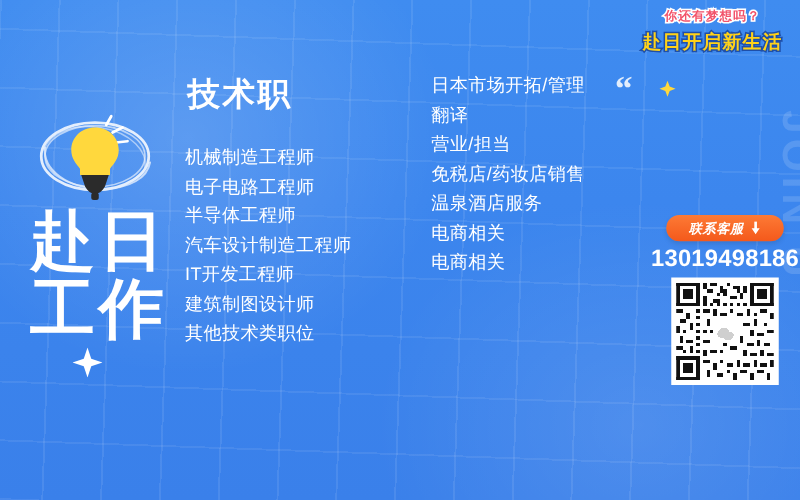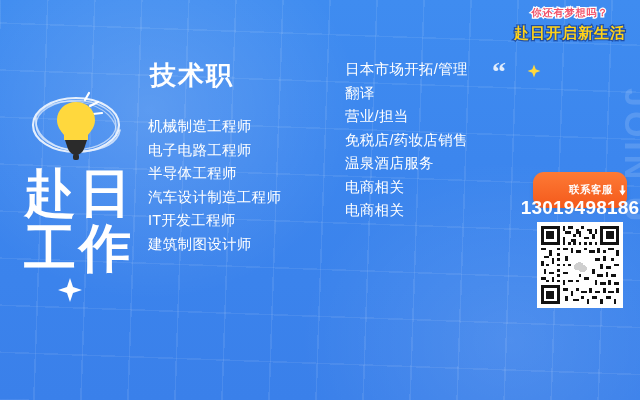--- a/index.html
+++ b/index.html
@@ -82,24 +82,25 @@
   .col2 .col-title{margin-left:0;}
   .job-list{list-style:none;margin:0;padding:0;}
   .job-list li{
     color:#ffffff;font-size:14.5px;line-height:23.5px;
     white-space:nowrap;letter-spacing:.3px;
   }
 
   
   .cta-btn{
     position:absolute;left:533px;top:172px;
-    width:94px;height:36px;border-radius:11px;
+    width:94px;height:21px;border-radius:11px;
     background:linear-gradient(180deg,#fd7a35,#f4591b);
-    display:flex;align-items:center;justify-content:flex-end;gap:5px;
+    display:flex;align-items:center;justify-content:center;gap:5px;
     box-shadow:0 2px 4px rgba(0,0,0,.12);
+    font-style:italic;
   }
   .cta-btn span.lbl{
     color:#fff;font-size:10.5px;font-weight:bold;letter-spacing:.5px;
   }
   .cta-btn .arrow{width:9px;height:11px;display:block;}
   .phone{
     position:absolute;left:520px;top:197px;width:120px;text-align:center;
     color:#ffffff;font-size:19px;font-weight:bold;letter-spacing:.2px;
   }
   .qr{
@@ -160,20 +161,21 @@
 
   <div class="col col1">
     <div class="col-title">技术职</div>
     <ul class="job-list">
       <li>机械制造工程师</li>
       <li>电子电路工程师</li>
       <li>半导体工程师</li>
       <li>汽车设计制造工程师</li>
       <li>IT开发工程师</li>
       <li>建筑制图设计师</li>
+      <li>其他技术类职位</li>
     </ul>
   </div>
 
   <div class="col col2">
     <ul class="job-list">
       <li>日本市场开拓/管理</li>
       <li>翻译</li>
       <li>营业/担当</li>
       <li>免税店/药妆店销售</li>
       <li>温泉酒店服务</li>

